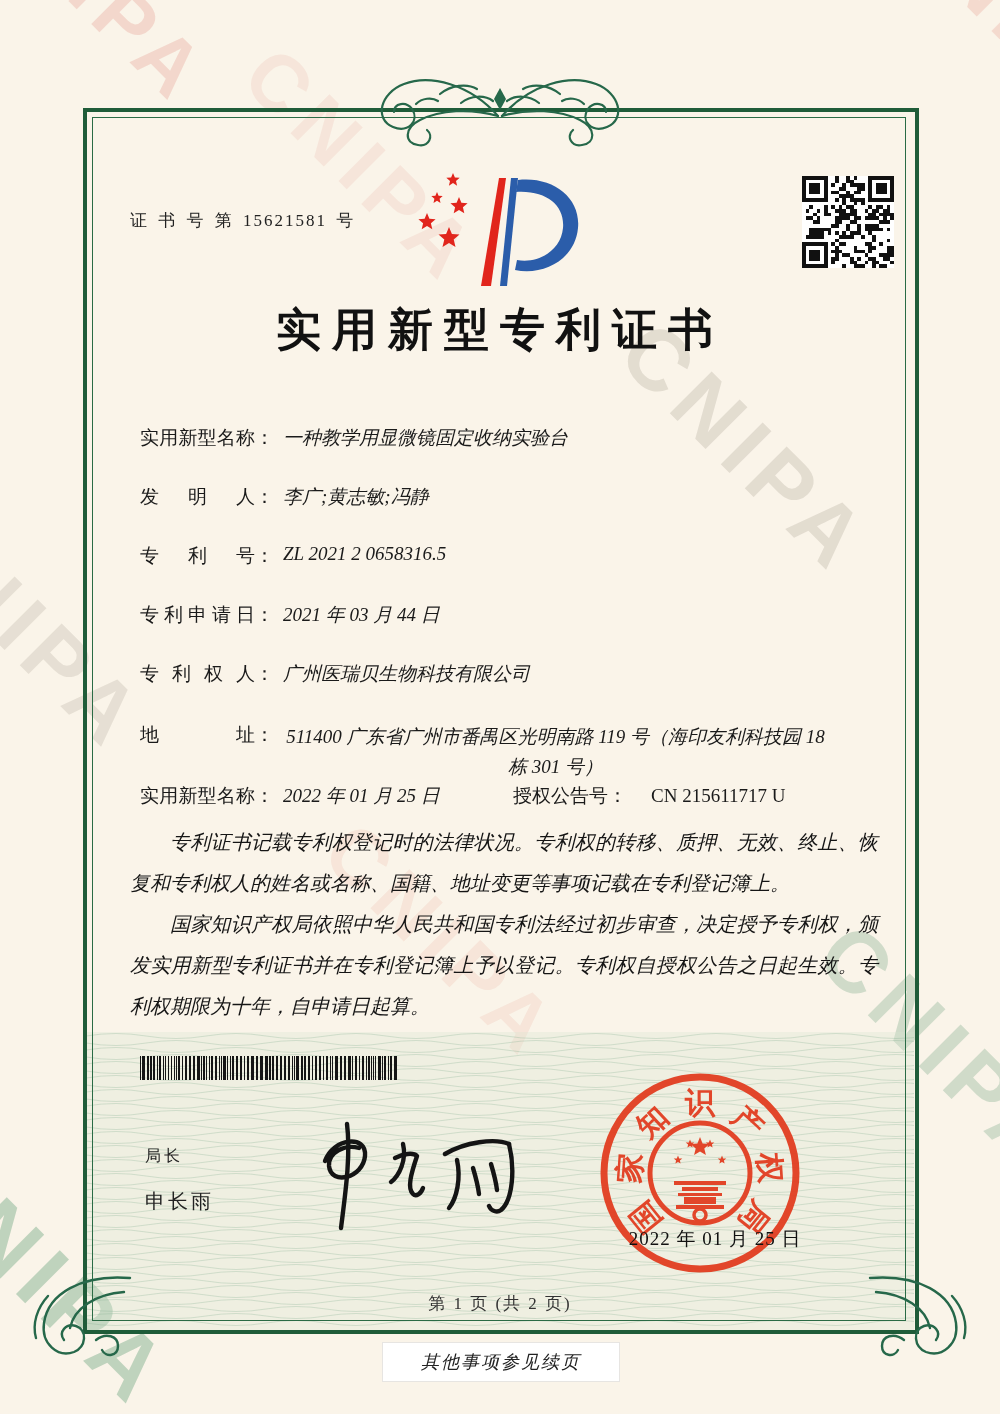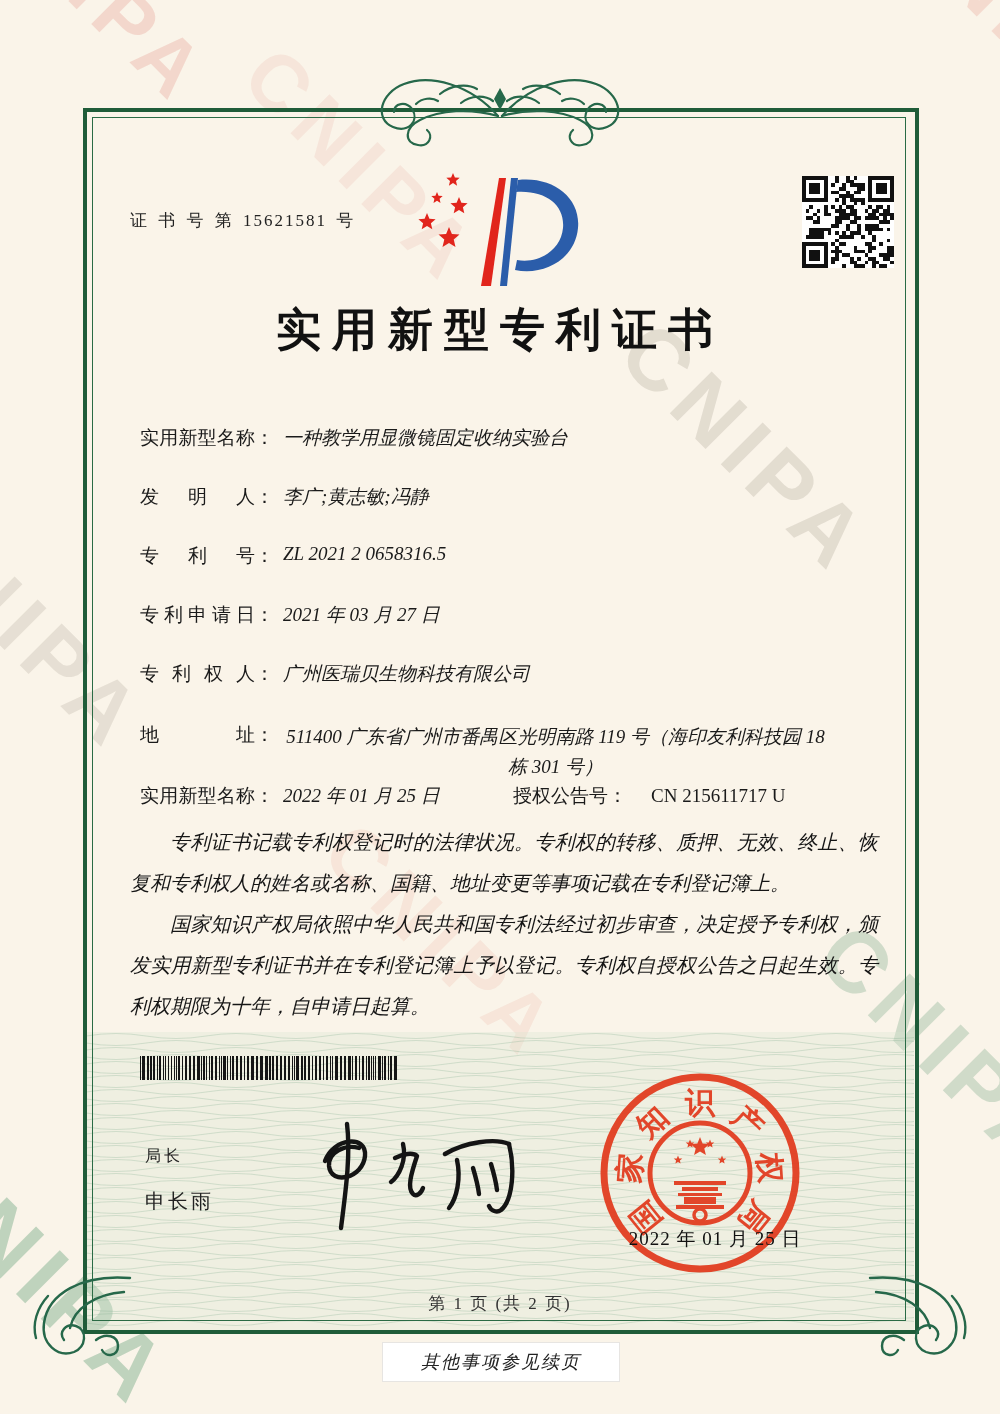--- a/index.html
+++ b/index.html
@@ -385,21 +385,21 @@
     <div class="frow" style="top:425px">
       <span class="flabel">实用新型名称</span><span class="fcolon">：</span><span class="fvalue">一种教学用显微镜固定收纳实验台</span>
     </div>
     <div class="frow" style="top:484px">
       <span class="flabel">发明人</span><span class="fcolon">：</span><span class="fvalue">李广;黄志敏;冯静</span>
     </div>
     <div class="frow" style="top:543px">
       <span class="flabel">专利号</span><span class="fcolon">：</span><span class="fvalue">ZL 2021 2 0658316.5</span>
     </div>
     <div class="frow" style="top:602px">
-      <span class="flabel">专利申请日</span><span class="fcolon">：</span><span class="fvalue">2021 年 03 月 27 日</span>
+      <span class="flabel">专利申请日</span><span class="fcolon">：</span><span class="fvalue">2021 年 03 月 44 日</span>
     </div>
     <div class="frow" style="top:661px">
       <span class="flabel">专利权人</span><span class="fcolon">：</span><span class="fvalue">广州医瑞贝生物科技有限公司</span>
     </div>
     <div class="frow addr" style="top:722px">
       <span class="flabel">地址</span><span class="fcolon">：</span><span class="fvalue">511400 广东省广州市番禺区光明南路 119 号（海印友利科技园 18 栋 301 号）</span>
     </div>
     <div class="frow" style="top:783px">
       <span class="flabel">实用新型名称</span><span class="fcolon">：</span><span class="fvalue">2022 年 01 月 25 日</span>
       <span class="grant2">

